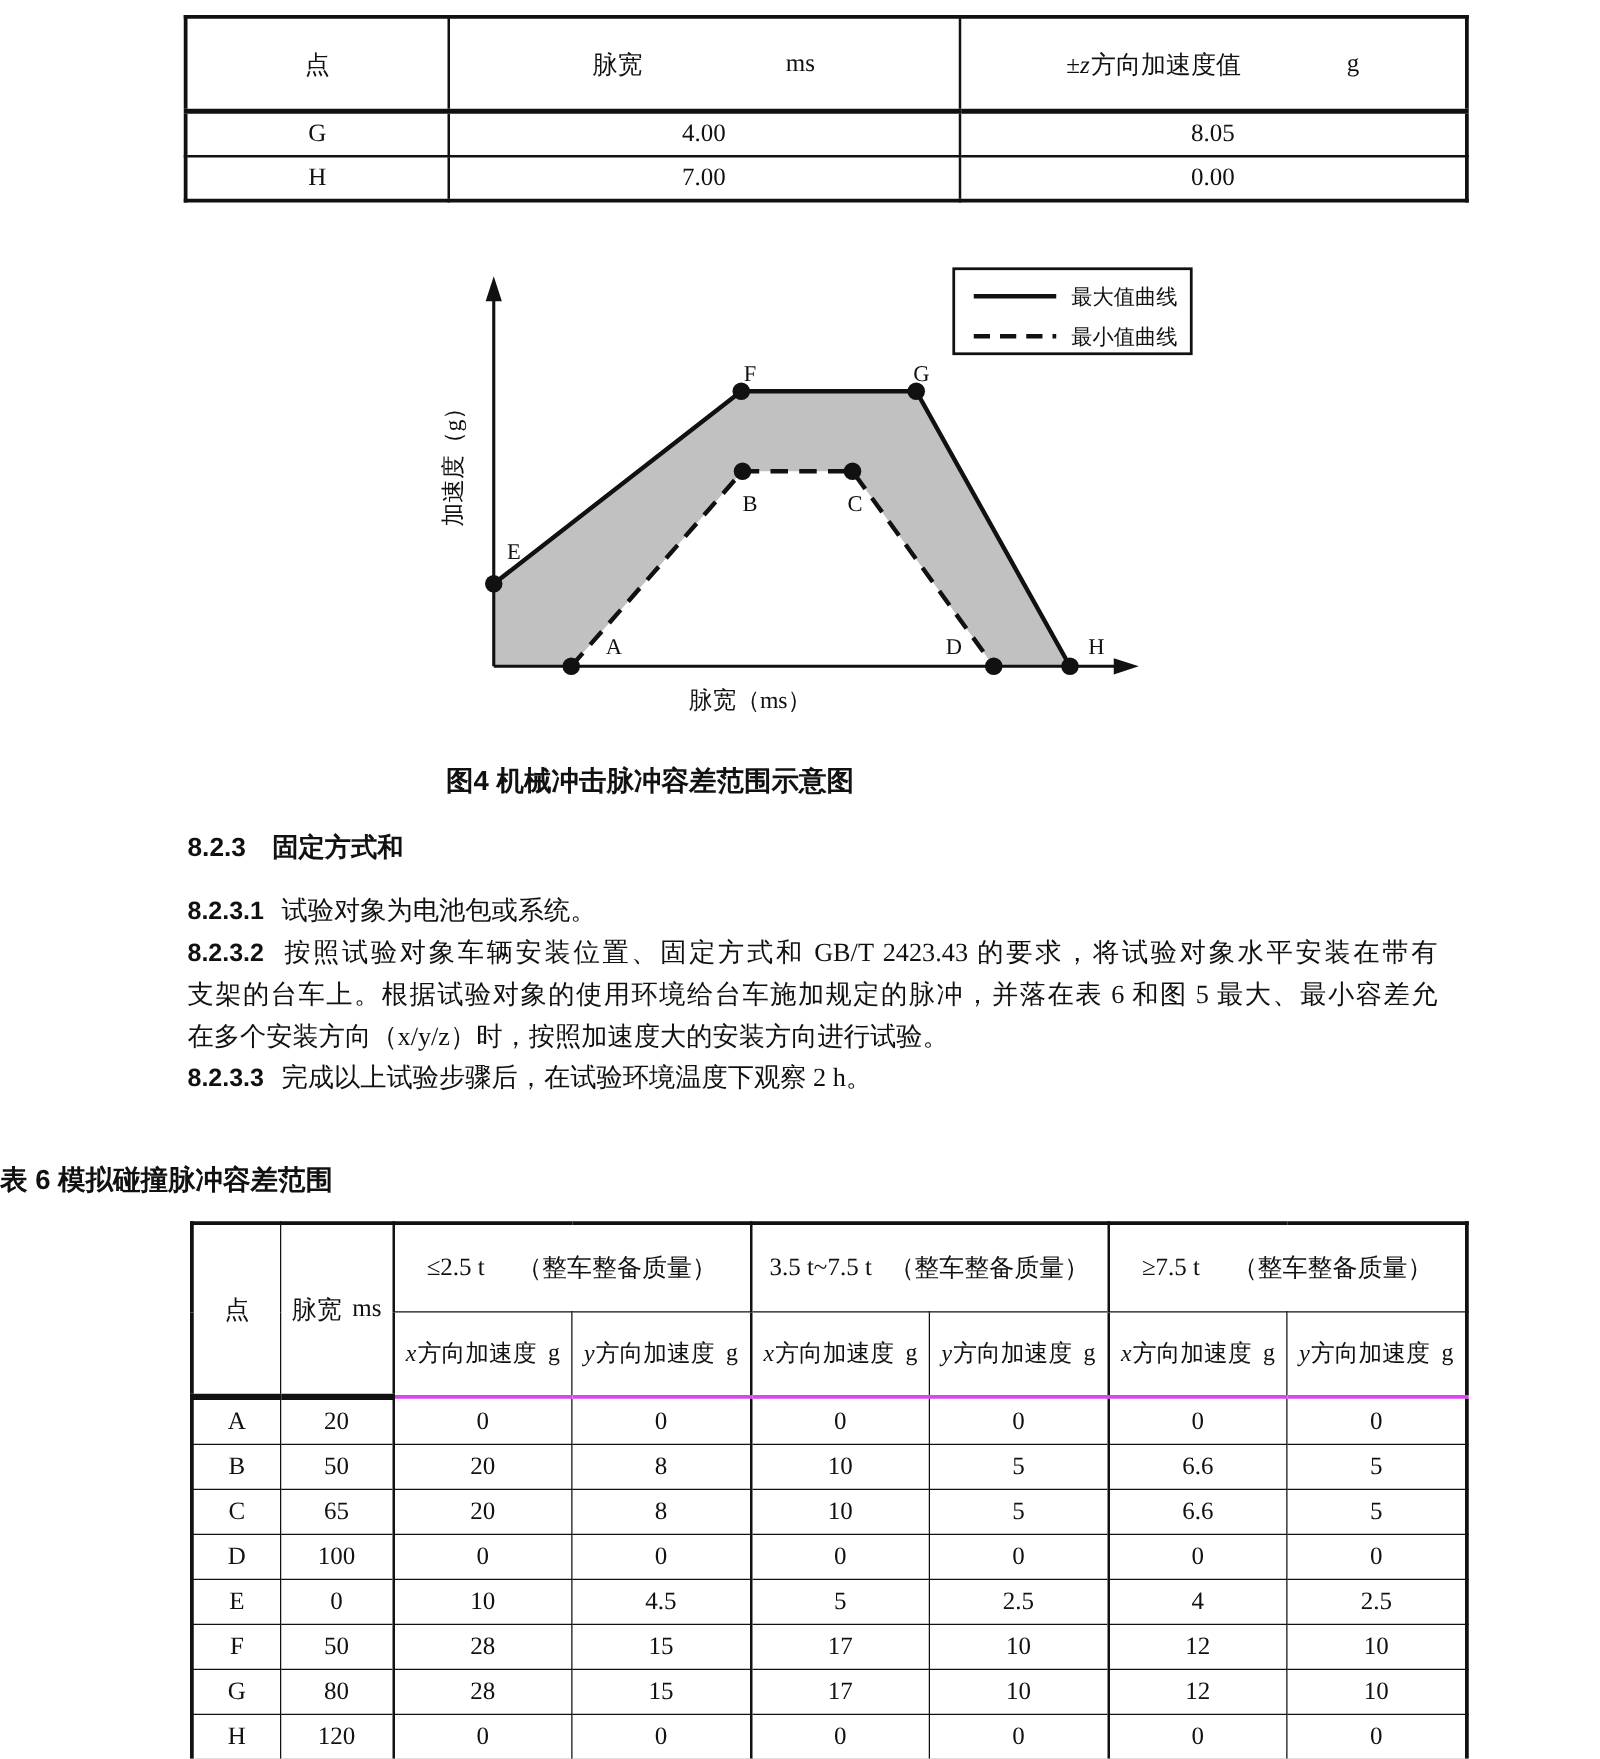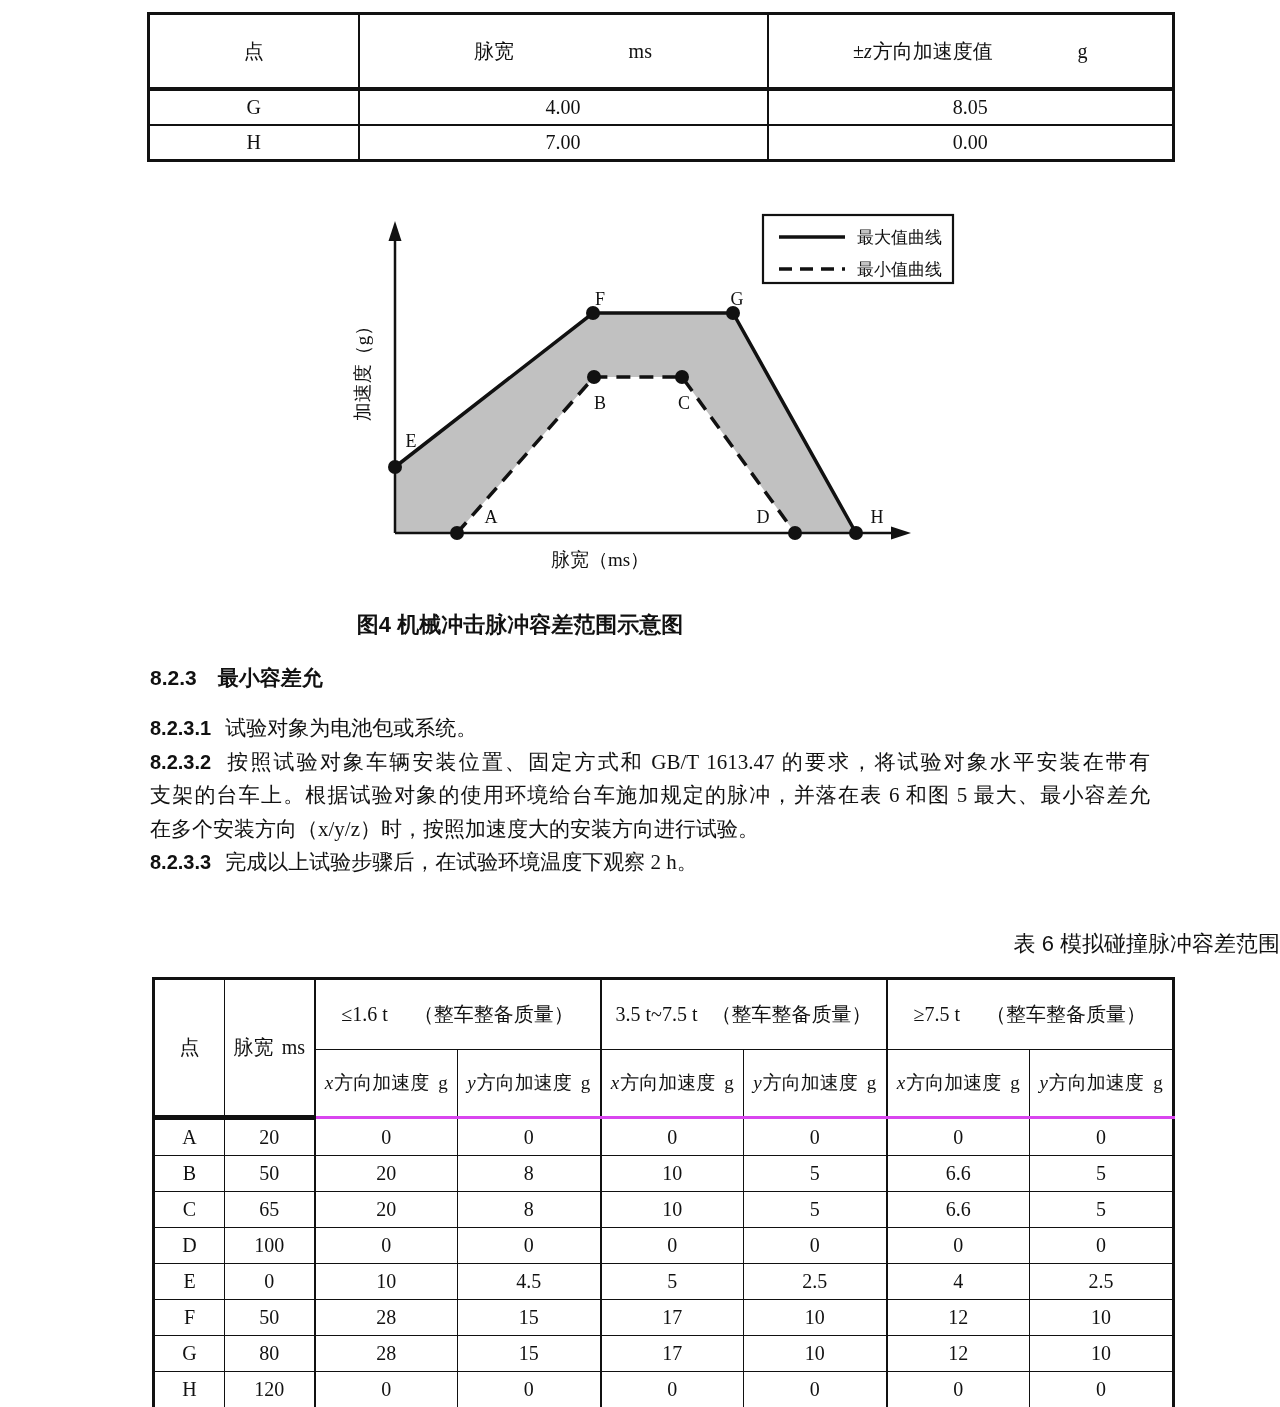--- a/index.html
+++ b/index.html
@@ -28,22 +28,22 @@
   .fig{position:absolute;left:320px;top:205px;}
   .fig-caption{position:absolute;left:0;top:610px;width:1040px;text-align:center;
         font-family:"Liberation Sans","DejaVu Sans",sans-serif;font-weight:bold;font-size:22px;}
   
   .h-sec{position:absolute;left:150px;top:664px;
         font-family:"Liberation Sans","DejaVu Sans",sans-serif;font-weight:bold;font-size:21px;}
   .body-text{position:absolute;left:150px;top:712px;width:1000px;font-size:21px;}
   .bl{height:33.5px;line-height:33.5px;}
   .just{text-align:justify;text-align-last:justify;}
   .cnum{font-family:"Liberation Sans","DejaVu Sans",sans-serif;font-weight:bold;font-size:20px;margin-right:14px;}
-  .t6-caption{position:absolute;left:0;top:929px;width:1280px;text-align:right;
-        font-family:"Liberation Sans","DejaVu Sans",sans-serif;font-weight:normal;font-size:22px;}
+  .t6-caption{position:absolute;left:0;top:929px;width:1280px;text-align:left;
+        font-family:"Liberation Sans","DejaVu Sans",sans-serif;font-weight:bold;font-size:22px;}
   .sv-serif{font-family:"Liberation Serif","DejaVu Serif",serif;}
 </style>
 </head>
 <body>
 
 <div class="page">
 
   <table class="ttop">
     <colgroup>
         <col style="width:210px">
@@ -116,25 +116,25 @@
 
     <rect x="763" y="215" width="190" height="68" fill="#fff" stroke="#111" stroke-width="2.2"></rect>
     <line x1="779" y1="237" x2="845" y2="237" stroke="#111" stroke-width="3.5"></line>
     <line x1="779" y1="269" x2="845" y2="269" stroke="#111" stroke-width="3.5" stroke-dasharray="13 8"></line>
     <text class="sv-serif" x="857" y="243" font-size="17" fill="#111">最大值曲线</text>
     <text class="sv-serif" x="857" y="275" font-size="17" fill="#111">最小值曲线</text>
   </svg>
 
   <div class="fig-caption">图4 机械冲击脉冲容差范围示意图</div>
 
-  <div class="h-sec">8.2.3　最小容差允</div>
+  <div class="h-sec">8.2.3　固定方式和</div>
 
   <div class="body-text">
     <div class="bl"><span class="cnum">8.2.3.1</span><span>试验对象为电池包或系统。</span></div>
-    <div class="bl just"><span class="cnum">8.2.3.2</span><span>按照试验对象车辆安装位置、固定方式和 GB/T 1613.47 的要求，将试验对象水平安装在带有</span></div>
+    <div class="bl just"><span class="cnum">8.2.3.2</span><span>按照试验对象车辆安装位置、固定方式和 GB/T 2423.43 的要求，将试验对象水平安装在带有</span></div>
     <div class="bl just">支架的台车上。根据试验对象的使用环境给台车施加规定的脉冲，并落在表 6 和图 5 最大、最小容差允</div>
     <div class="bl">在多个安装方向（x/y/z）时，按照加速度大的安装方向进行试验。</div>
     <div class="bl"><span class="cnum">8.2.3.3</span><span>完成以上试验步骤后，在试验环境温度下观察 2 h。</span></div>
   </div>
 
   <div class="t6-caption">表 6 模拟碰撞脉冲容差范围</div>
 
   <table class="t6">
     <colgroup>
       <col style="width:71px">
@@ -152,21 +152,21 @@
             <div class="vc">点</div>
           </td>
         <td rowspan="2">
           <div class="st">
             <div>脉宽</div>
             <div>ms</div>
           </div>
         </td>
         <td class="gb" colspan="2">
           <div class="st">
-            <div>≤1.6 t</div>
+            <div>≤2.5 t</div>
             <div>（整车整备质量）</div>
           </div>
         </td>
         <td class="gb" colspan="2">
           <div class="st">
             <div>3.5 t~7.5 t</div>
             <div>（整车整备质量）</div>
           </div>
         </td>
         <td class="gb" colspan="2">

